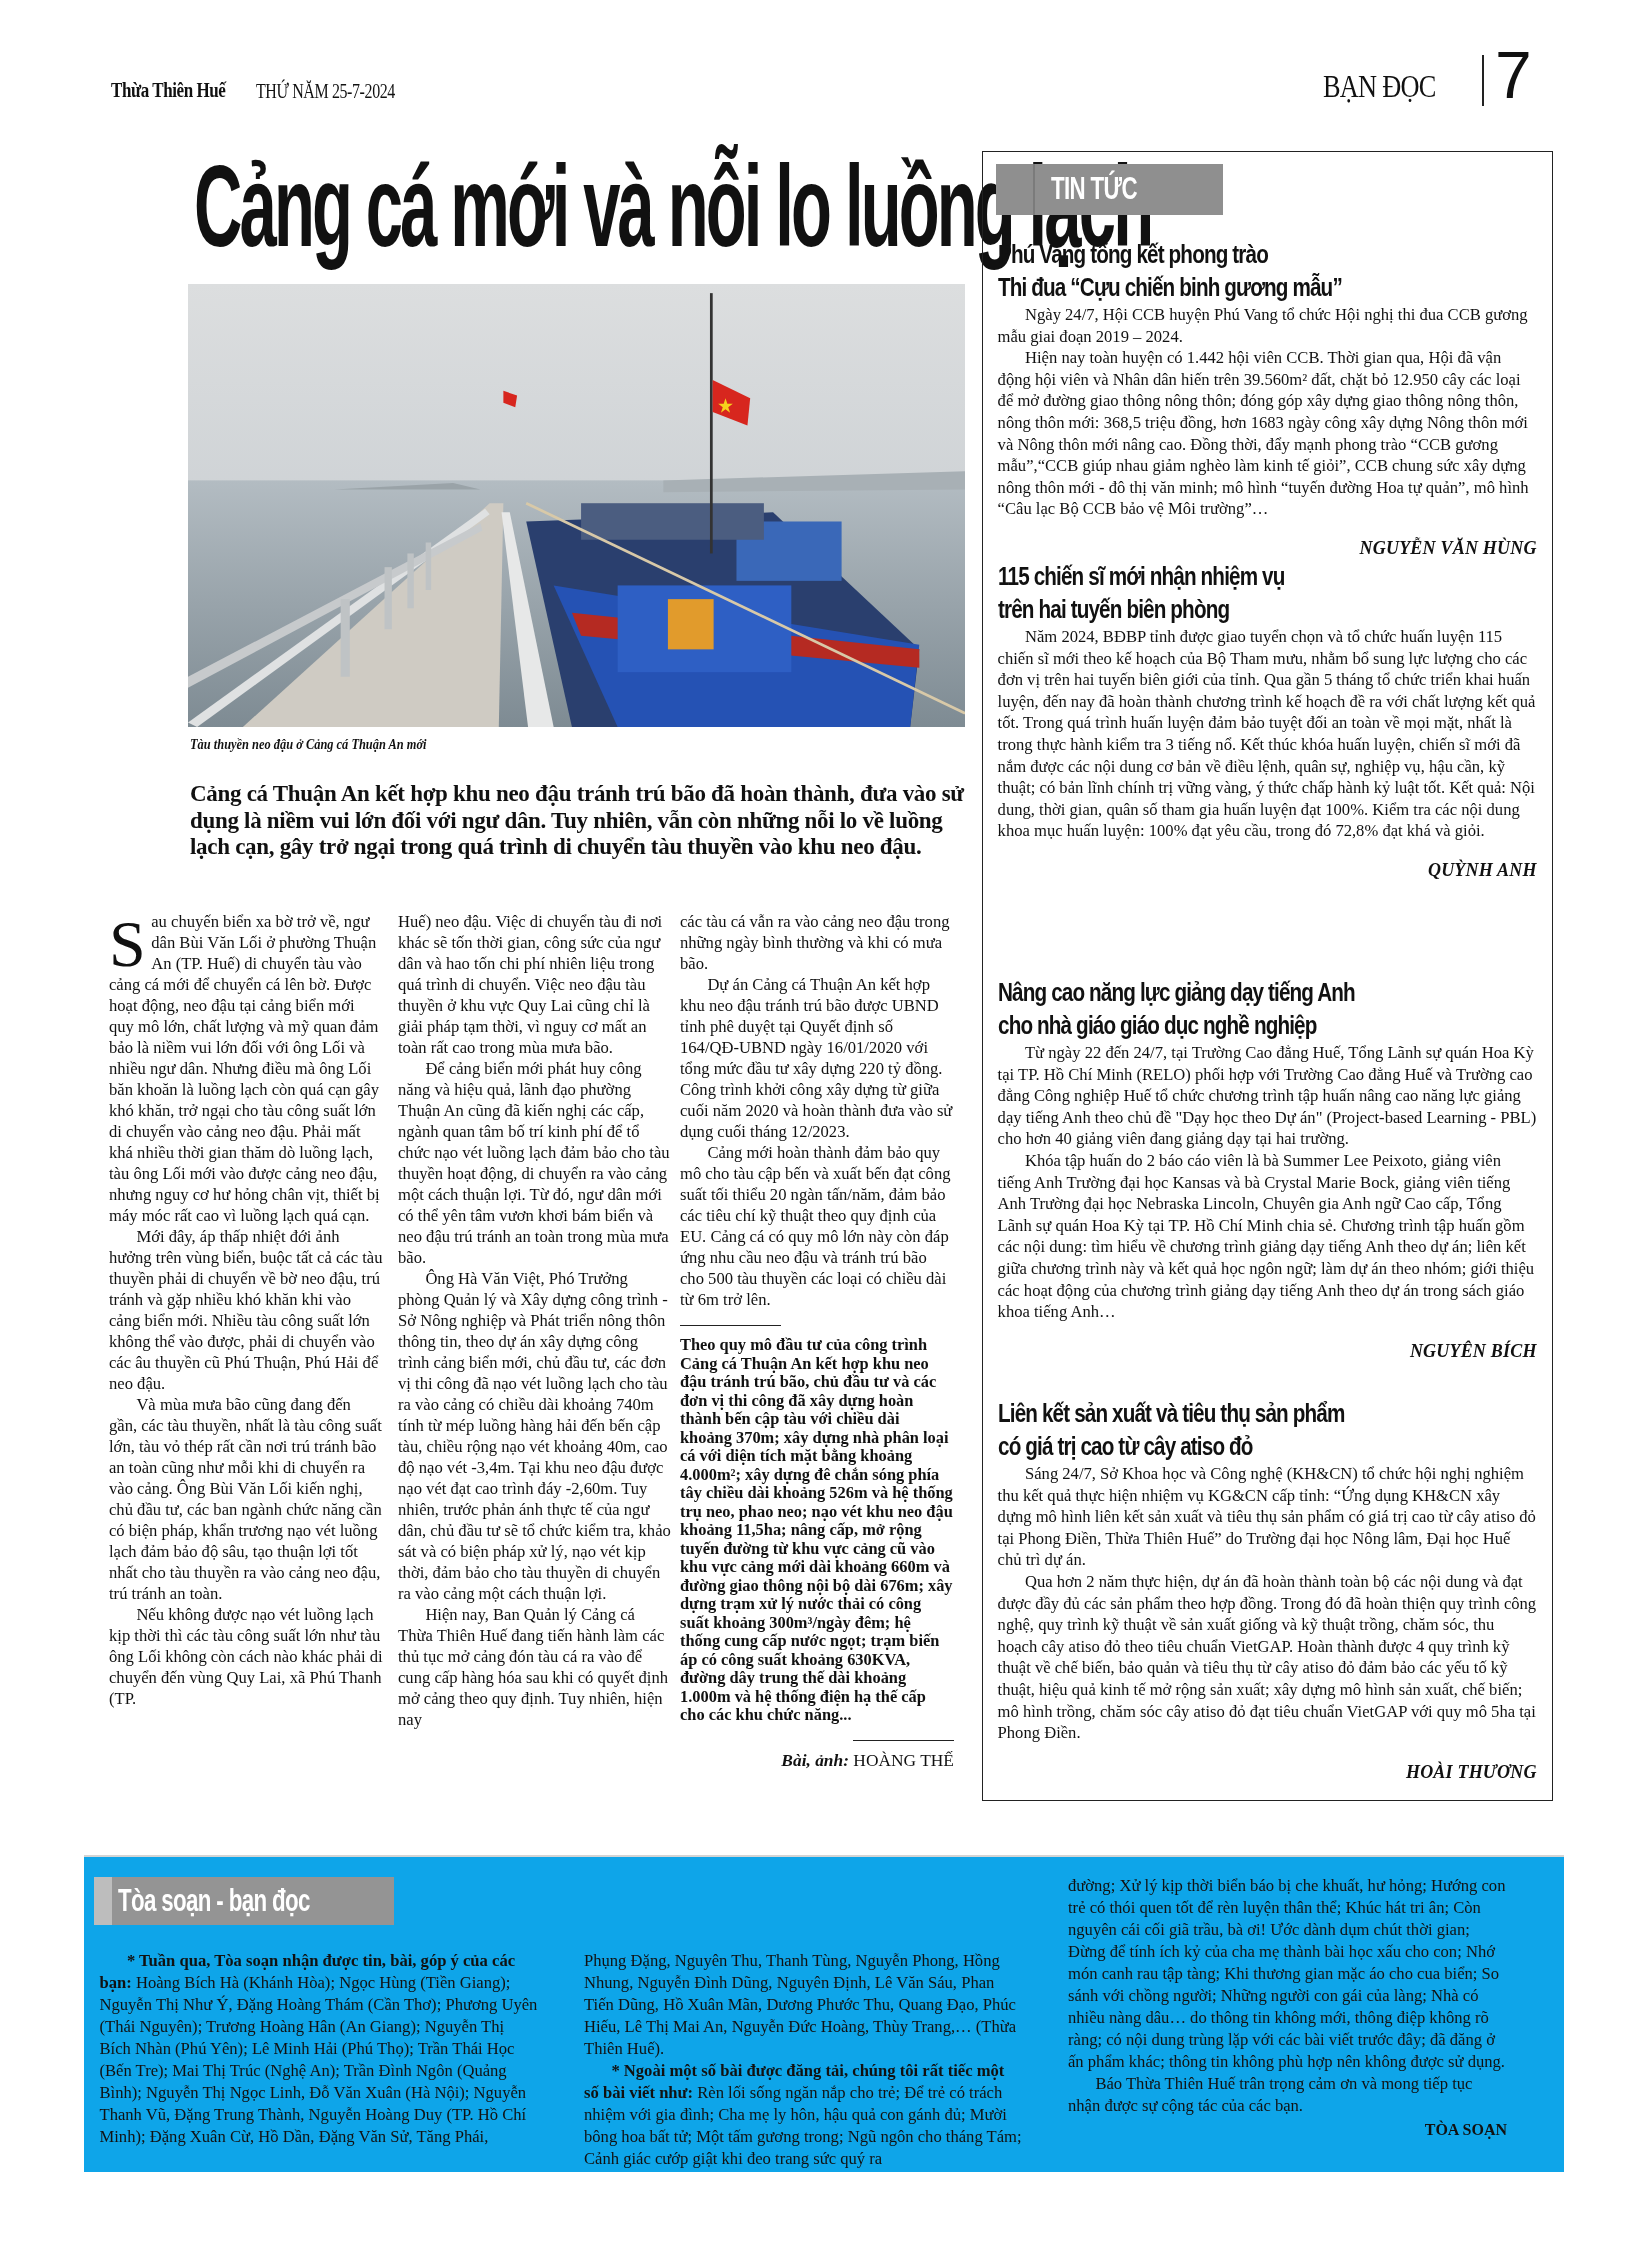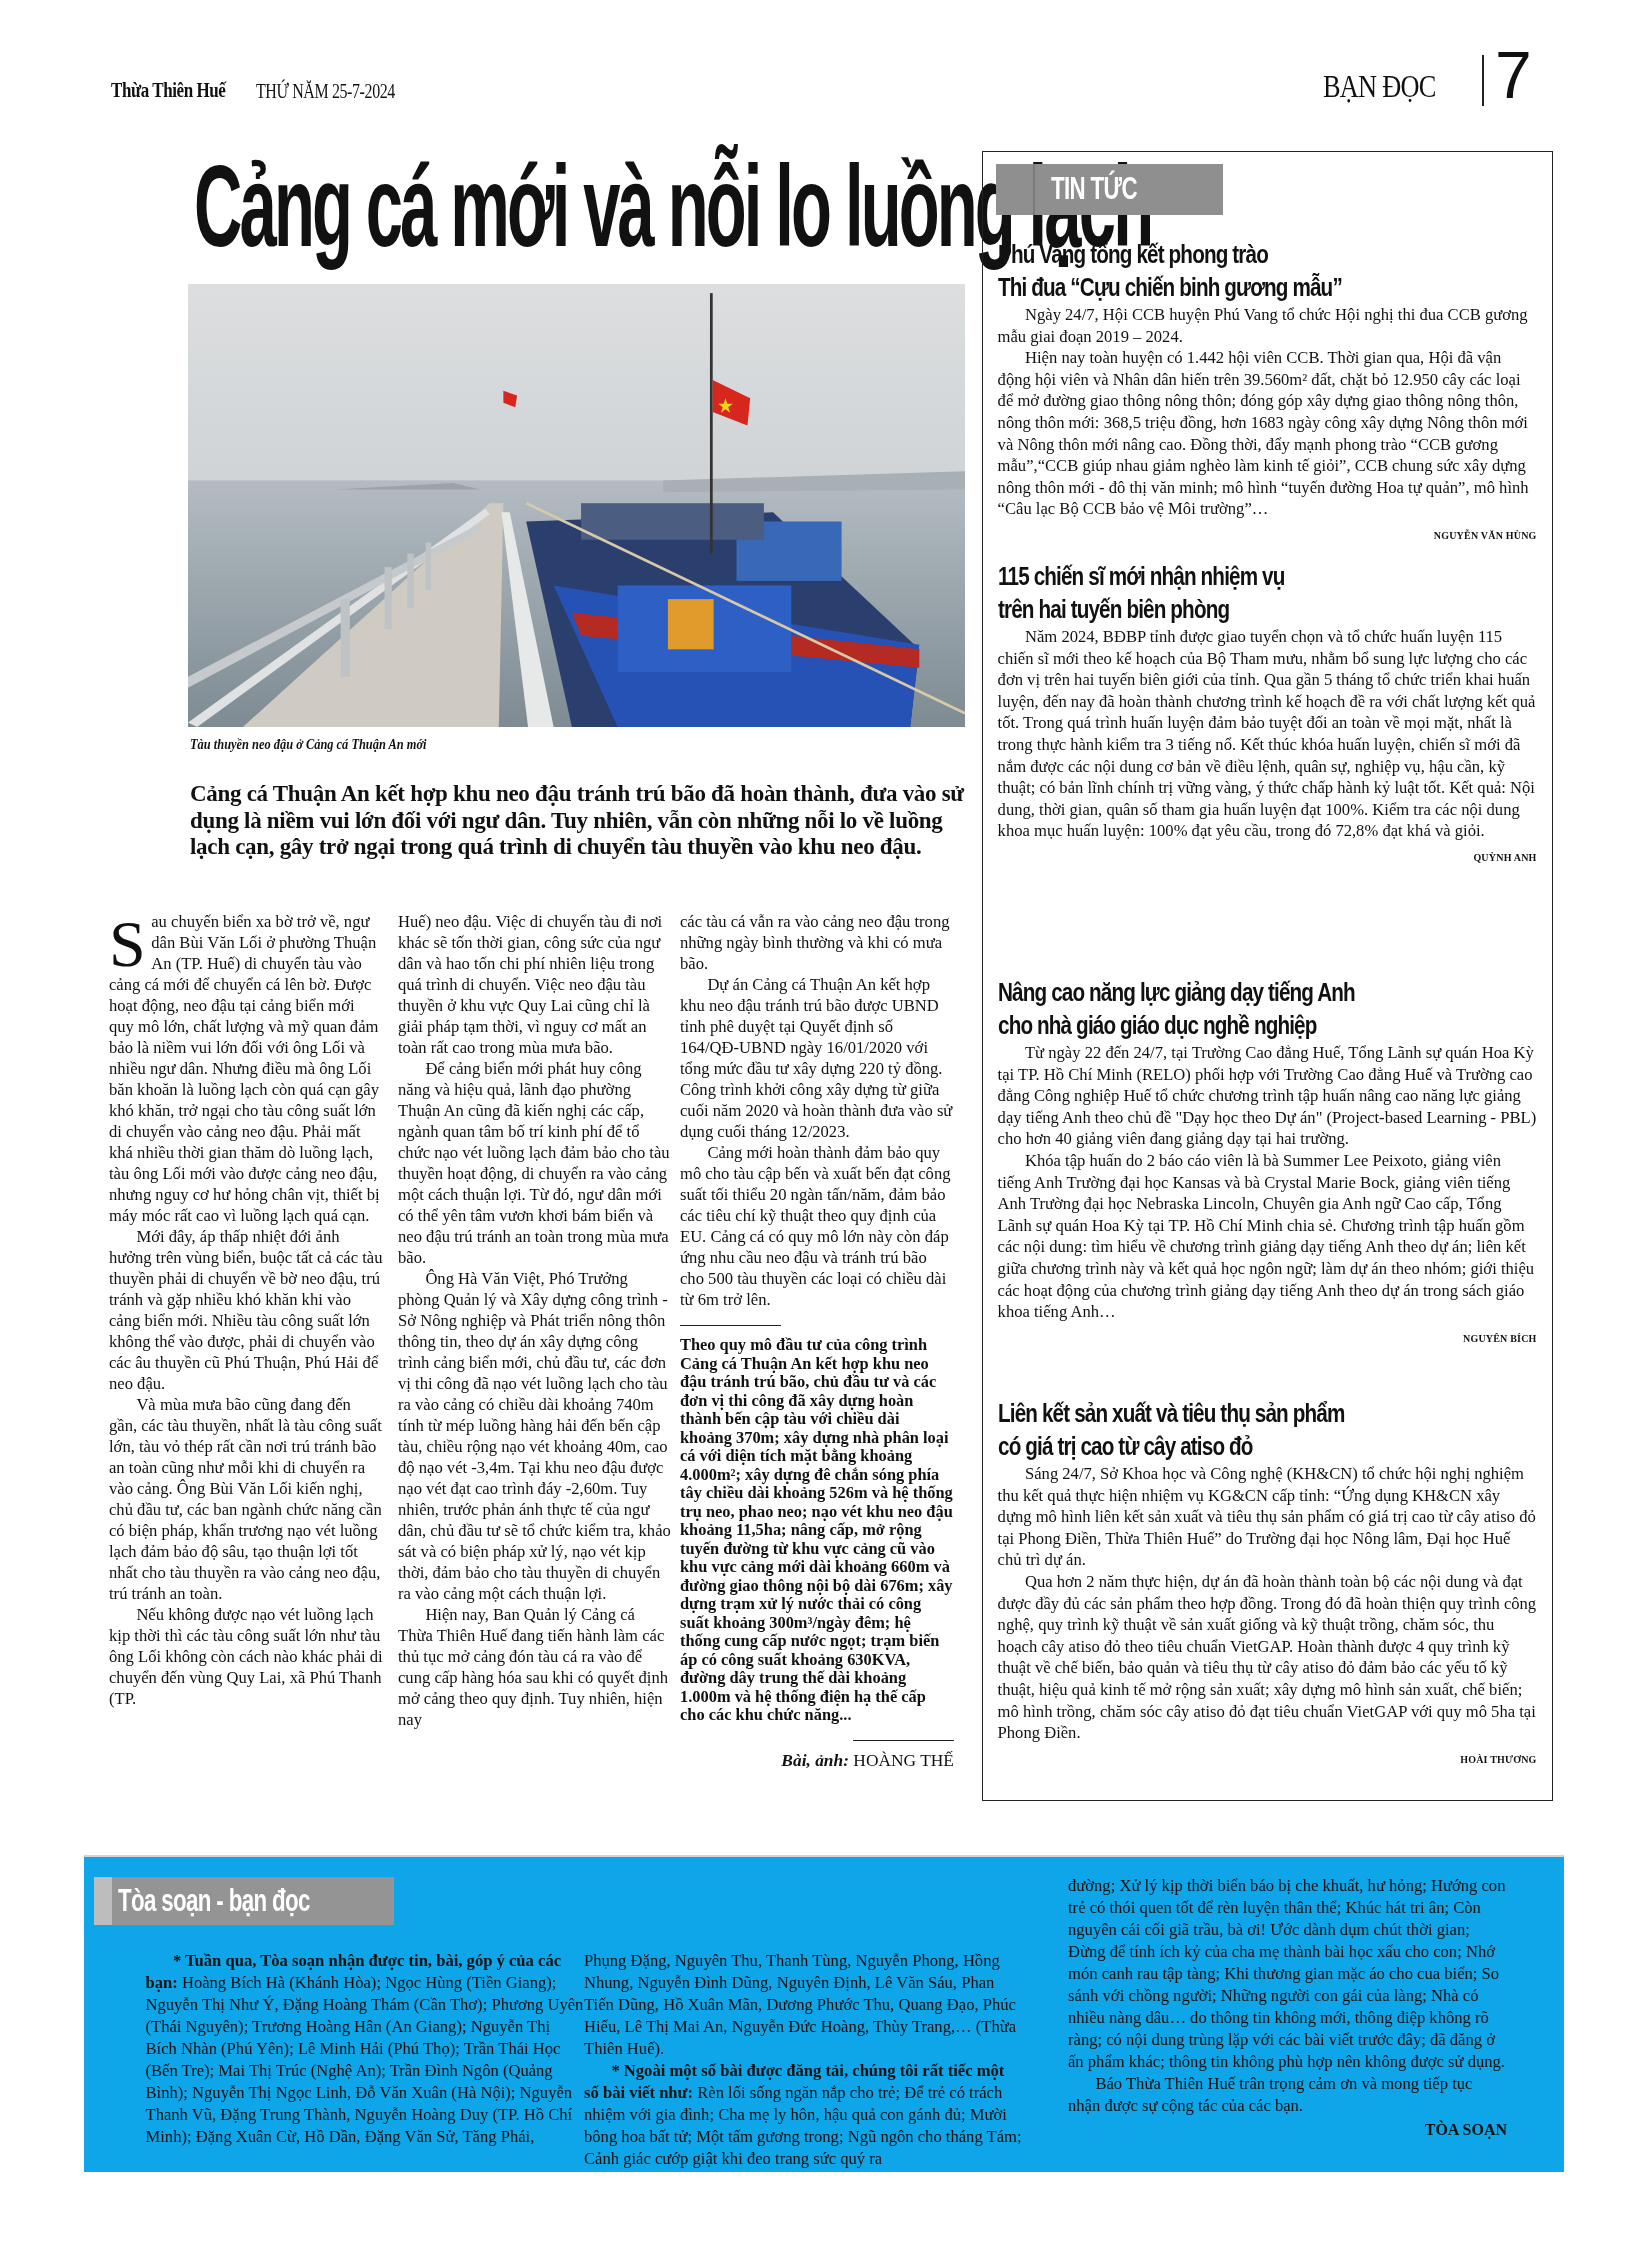--- a/index.html
+++ b/index.html
@@ -39,31 +39,31 @@
   .byline i { font-weight: bold; }
 
   
   .panel { left: 982px; top: 151px; width: 571px; height: 1650px; border: 1.8px solid #222; border-bottom-width: 0.9px; box-sizing: border-box; }
   .tag { position: absolute; left: 12.8px; top: 12px; width: 227px; height: 51px; background: #8f8f8f; }
   .tag .tag-bar { position: absolute; left: 37px; top: 0; width: 2.7px; height: 51px; background: #7b7b7b; }
   .tag .tag-label { position: absolute; left: 55px; top: 7.3px; color: #fff; font-family: "Liberation Sans", sans-serif; font-weight: bold; font-size: 31px; letter-spacing: -0.9px; transform: scaleX(0.72); transform-origin: left; }
   .news { position: absolute; left: 14.6px; width: 539px; }
   .news h2 { margin: 0; font-family: "Liberation Sans", sans-serif; font-weight: bold; font-size: 26.5px; line-height: 33px; letter-spacing: -1.1px; transform: scaleX(0.78); transform-origin: left; white-space: nowrap; }
   .news p { margin: 0; font-size: 16.6px; line-height: 21.6px; text-indent: 27.4px; }
-  .news .author { text-align: right; font-weight: bold; font-size: 10px; margin-top: 10px; letter-spacing: 0.2px; }
+  .news .author { text-align: right; font-weight: bold; font-size: 18px; margin-top: 18px; letter-spacing: 0.2px; font-style: italic; }
 
   
   .bottom { left: 84px; top: 1855px; width: 1480px; height: 315px; background: #0ea5e9; border-top: 2.7px solid #d4d4d4; }
   .bottom-tag { position: absolute; left: 10px; top: 20px; width: 300px; height: 48px; background: #949494; }
   .bottom-tag .tag-bar { position: absolute; left: 0; top: 0; width: 18.3px; height: 48px; background: #bdbdbd; }
   .bottom-tag .tag-label { position: absolute; left: 24px; top: 5.5px; color: #fff; font-family: "Liberation Sans", sans-serif; font-weight: bold; font-size: 31px; letter-spacing: -0.9px; transform: scaleX(0.72); transform-origin: left; white-space: nowrap; }
   .bcol { position: absolute; font-size: 16.6px; line-height: 22px; }
   .bcol p { margin: 0; text-indent: 27.4px; }
   .bcol p.noindent { text-indent: 0; }
-  .bcol1 { left: 15.5px; top: 93px; width: 439px; margin-left: 46px; }
+  .bcol1 { left: 15.5px; top: 93px; width: 439px; }
   .bcol2 { left: 500px; top: 93px; width: 439px; }
   .bcol3 { left: 984px; top: 18.3px; width: 439px; }
   .bsign { text-align: right; font-weight: bold; font-size: 16px; margin-top: 1.8px; }
 </style>
 </head>
 <body>
 
 <div class="abs hdr-paper">Thừa Thiên Huế</div>
 <div class="abs hdr-date">THỨ NĂM 25-7-2024</div>
 <div class="abs hdr-section">BẠN ĐỌC</div>

